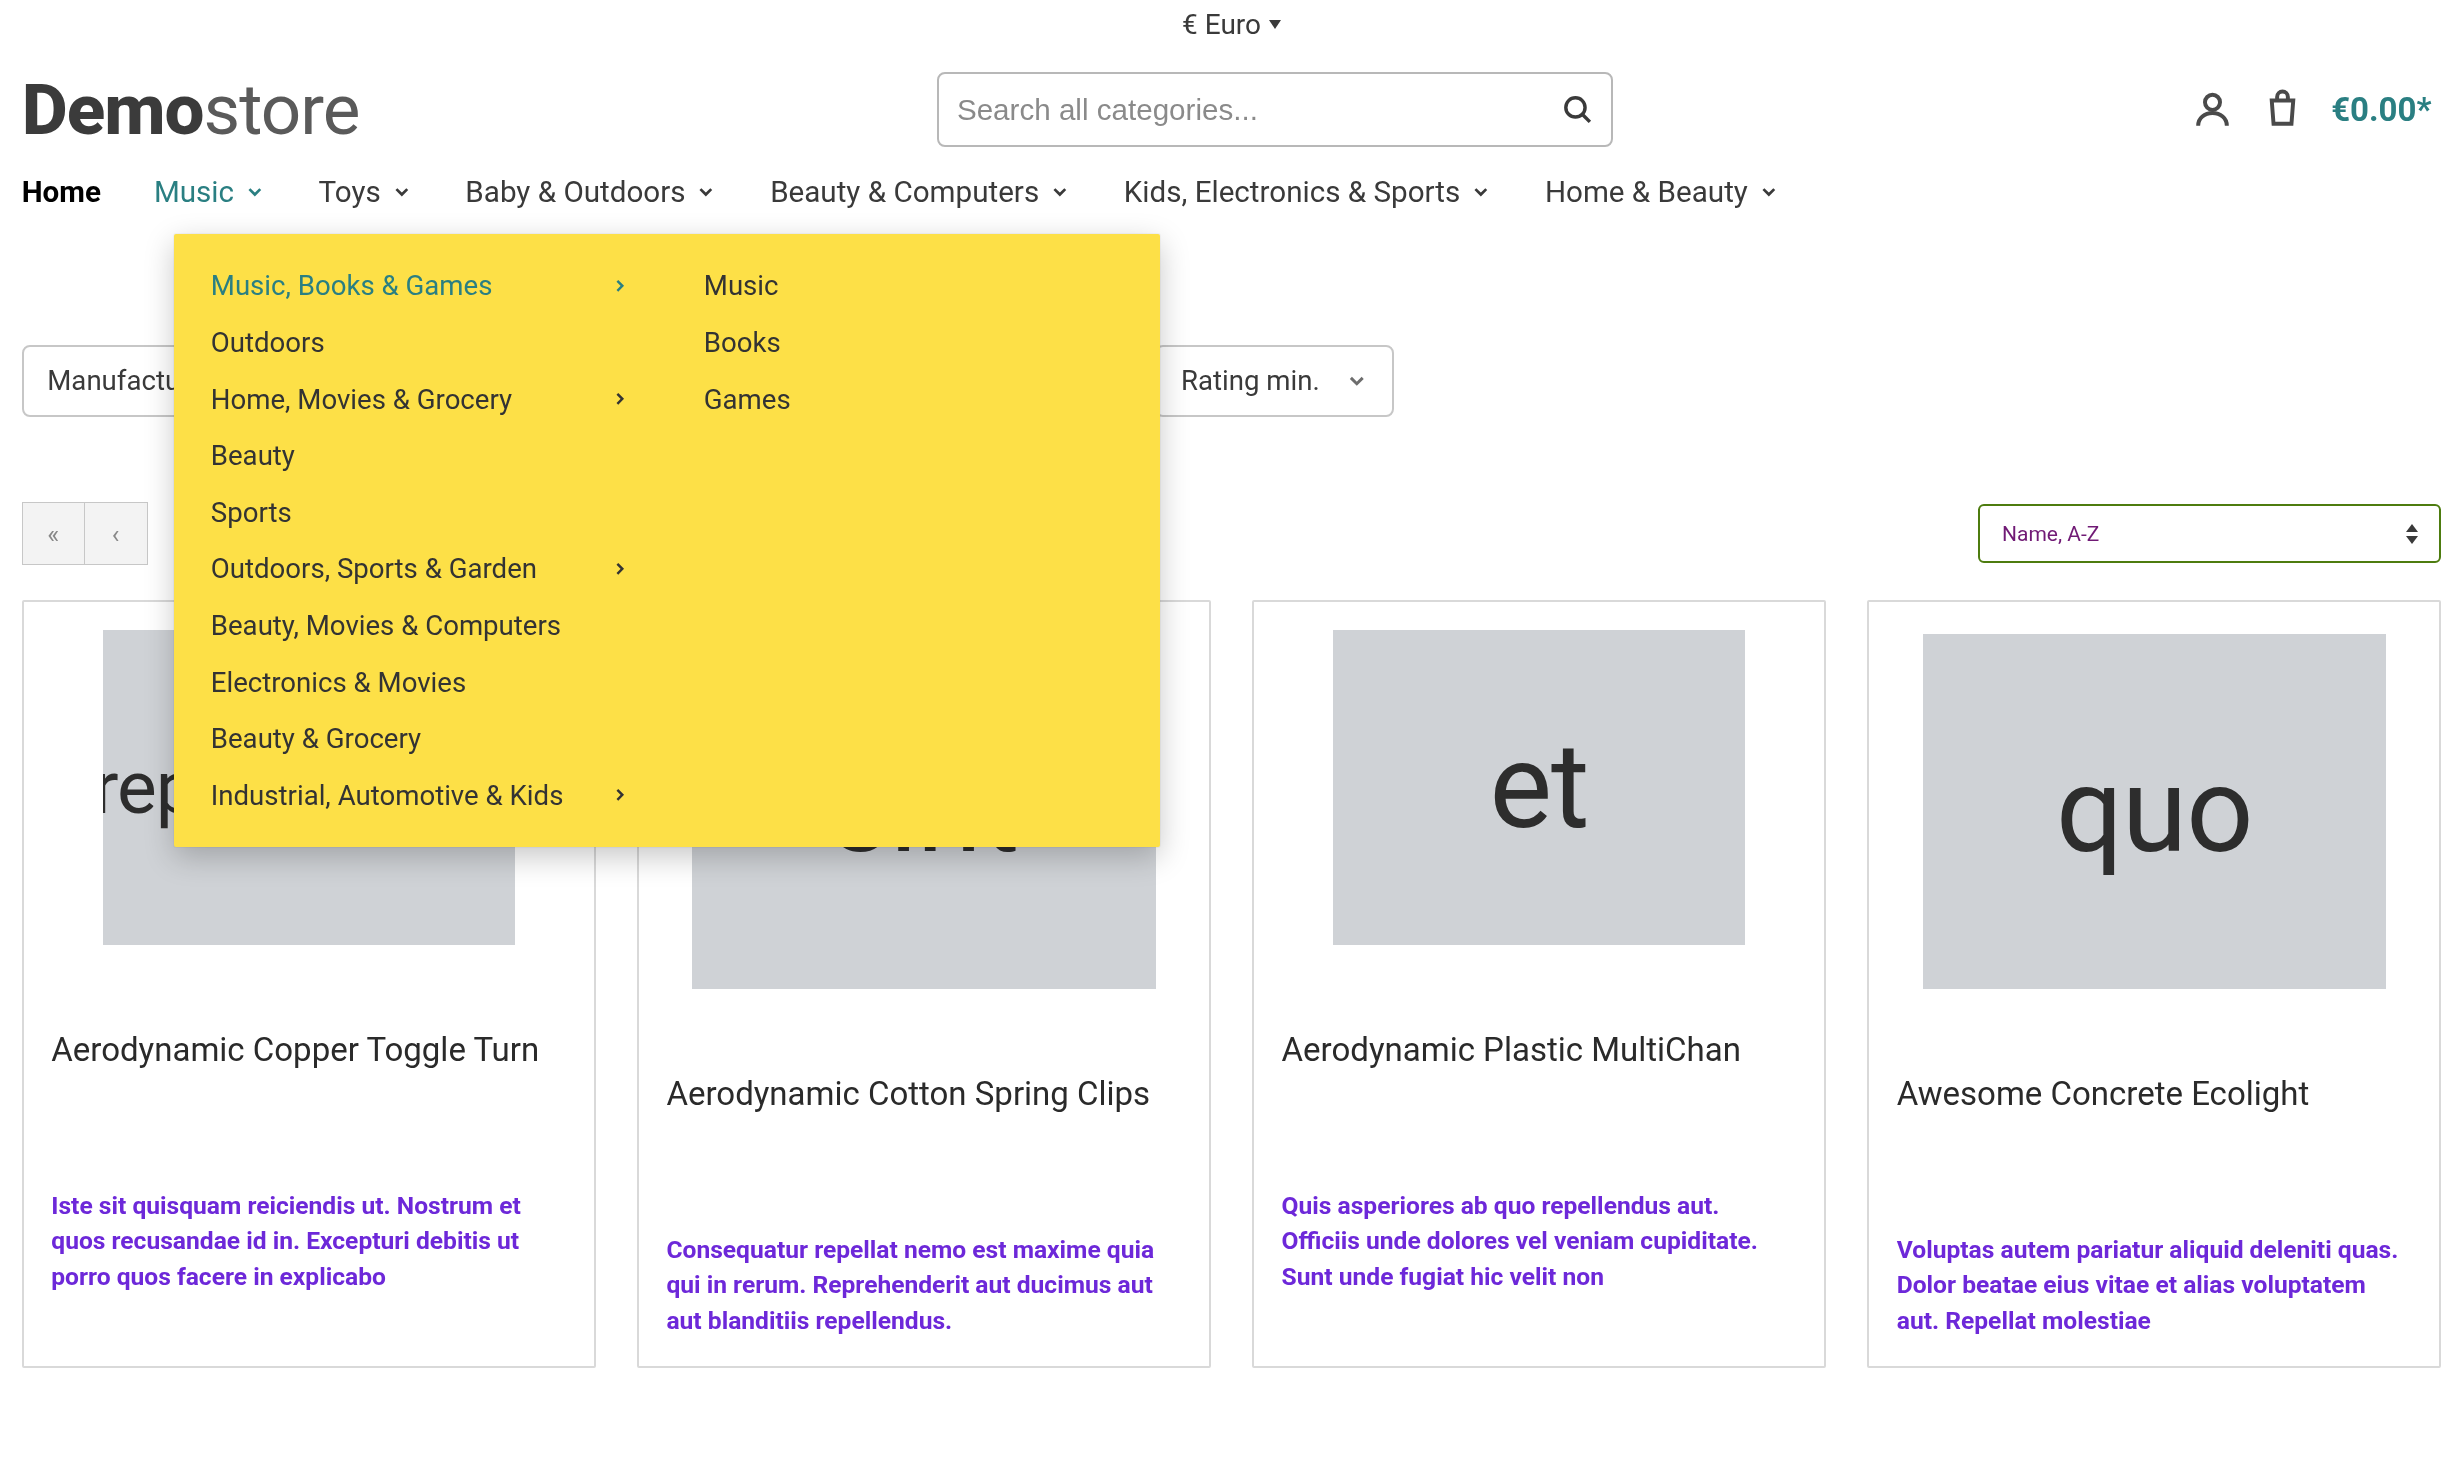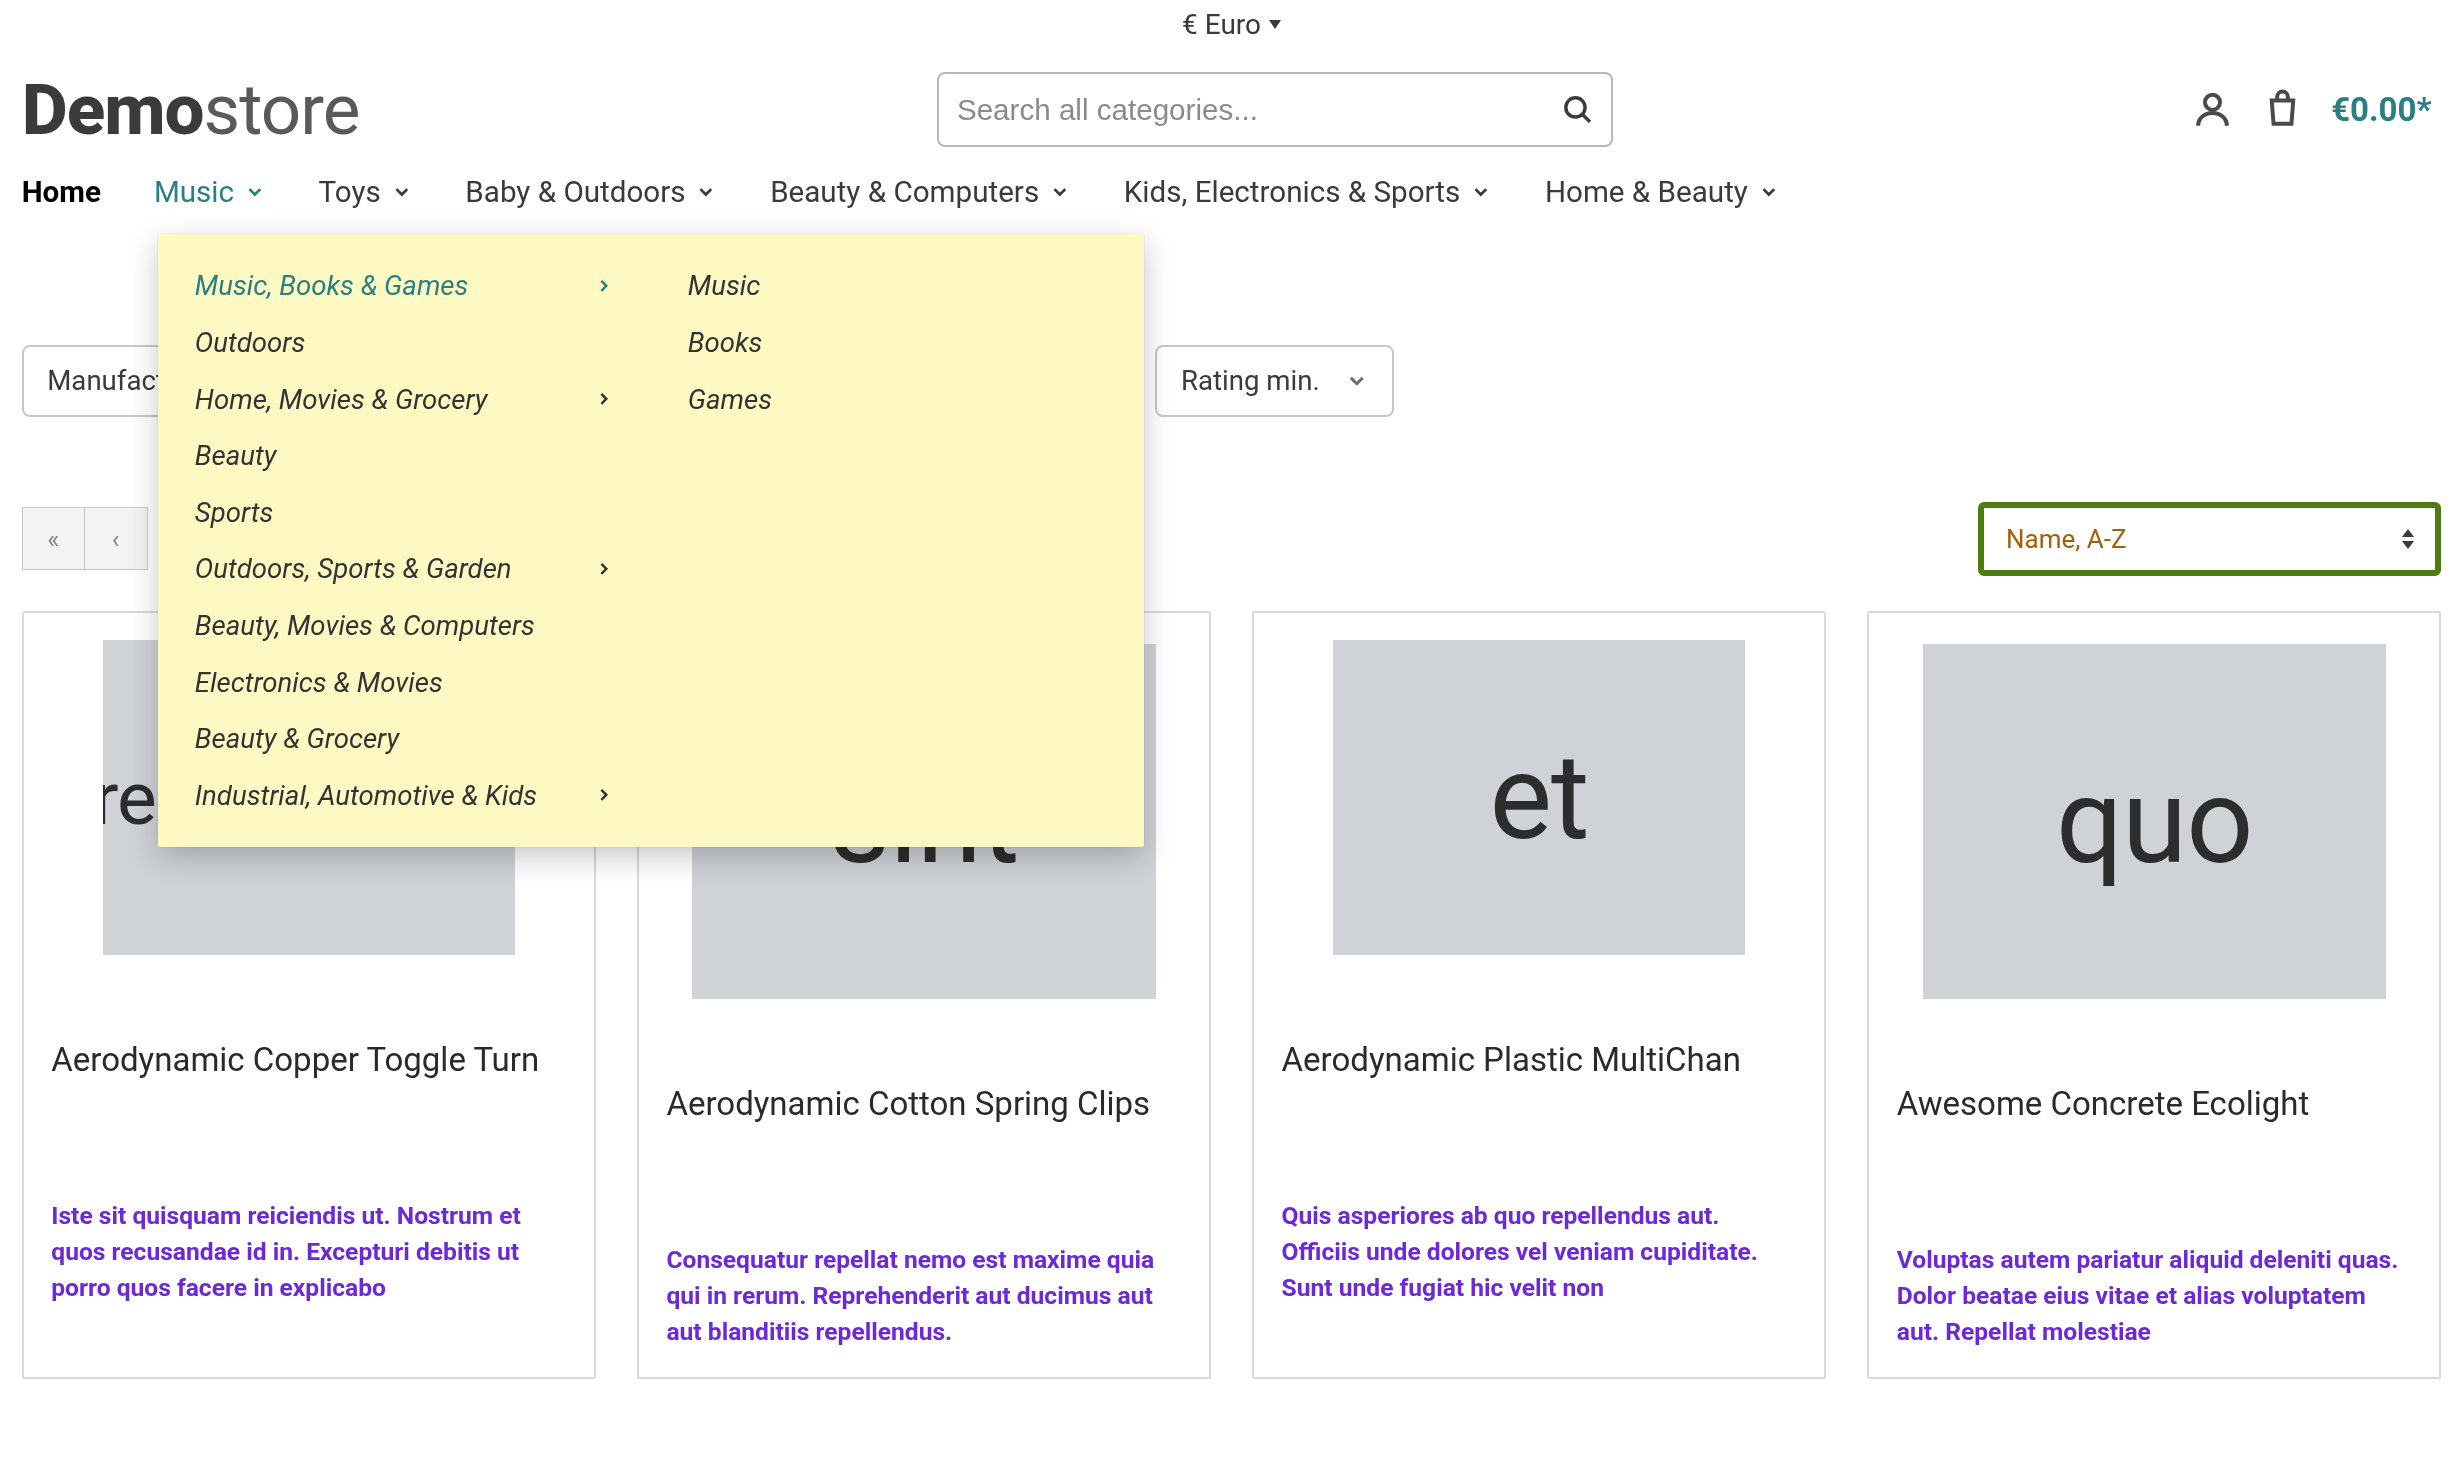--- a/index.html
+++ b/index.html
@@ -116,27 +116,26 @@
     width: 21.7px; height: 21.7px;
     stroke: currentColor;
     fill: none;
     stroke-width: 3;
   }
 
   
   .dropdown {
     position: absolute;
     top: 59px;
-    left: 142px;
-    background: #fef9c3;
+    left: 158px;
+    background: #fde047;
     box-shadow: 0 9.9px 29.6px rgba(0,0,0,0.22), 0 0 0 1px rgba(0,0,0,0.03);
     display: flex;
     z-index: 50;
     border-radius: 2px;
-    font-style: italic;
   }
   .dd-col {
     min-width: 493px;
     padding: 23.6px 0;
   }
   .dd-col.left { border-right: 0; }
   .dd-col.right { min-width: 493px; }
   .dd-item {
     display: flex;
     justify-content: space-between;
@@ -191,25 +190,25 @@
     width: 63px;
     height: 63px;
     display: flex;
     align-items: center;
     justify-content: center;
     font-size: 25.6px;
     cursor: pointer;
   }
   .pg-btn + .pg-btn { border-left: none; }
   .sort-select {
-    border: 6px solid #4d7c0f;
+    border: 2px solid #4d7c0f;
     border-radius: 5.9px;
     padding: 15.8px 21.7px;
-    font-size: 26px;
-    color: #a16207;
+    font-size: 21px;
+    color: #701a75;
     width: 463px;
     display: flex;
     justify-content: space-between;
     align-items: center;
     cursor: pointer;
   }
   .sort-caret {
     display: flex;
     flex-direction: column;
     gap: 3.9px;

